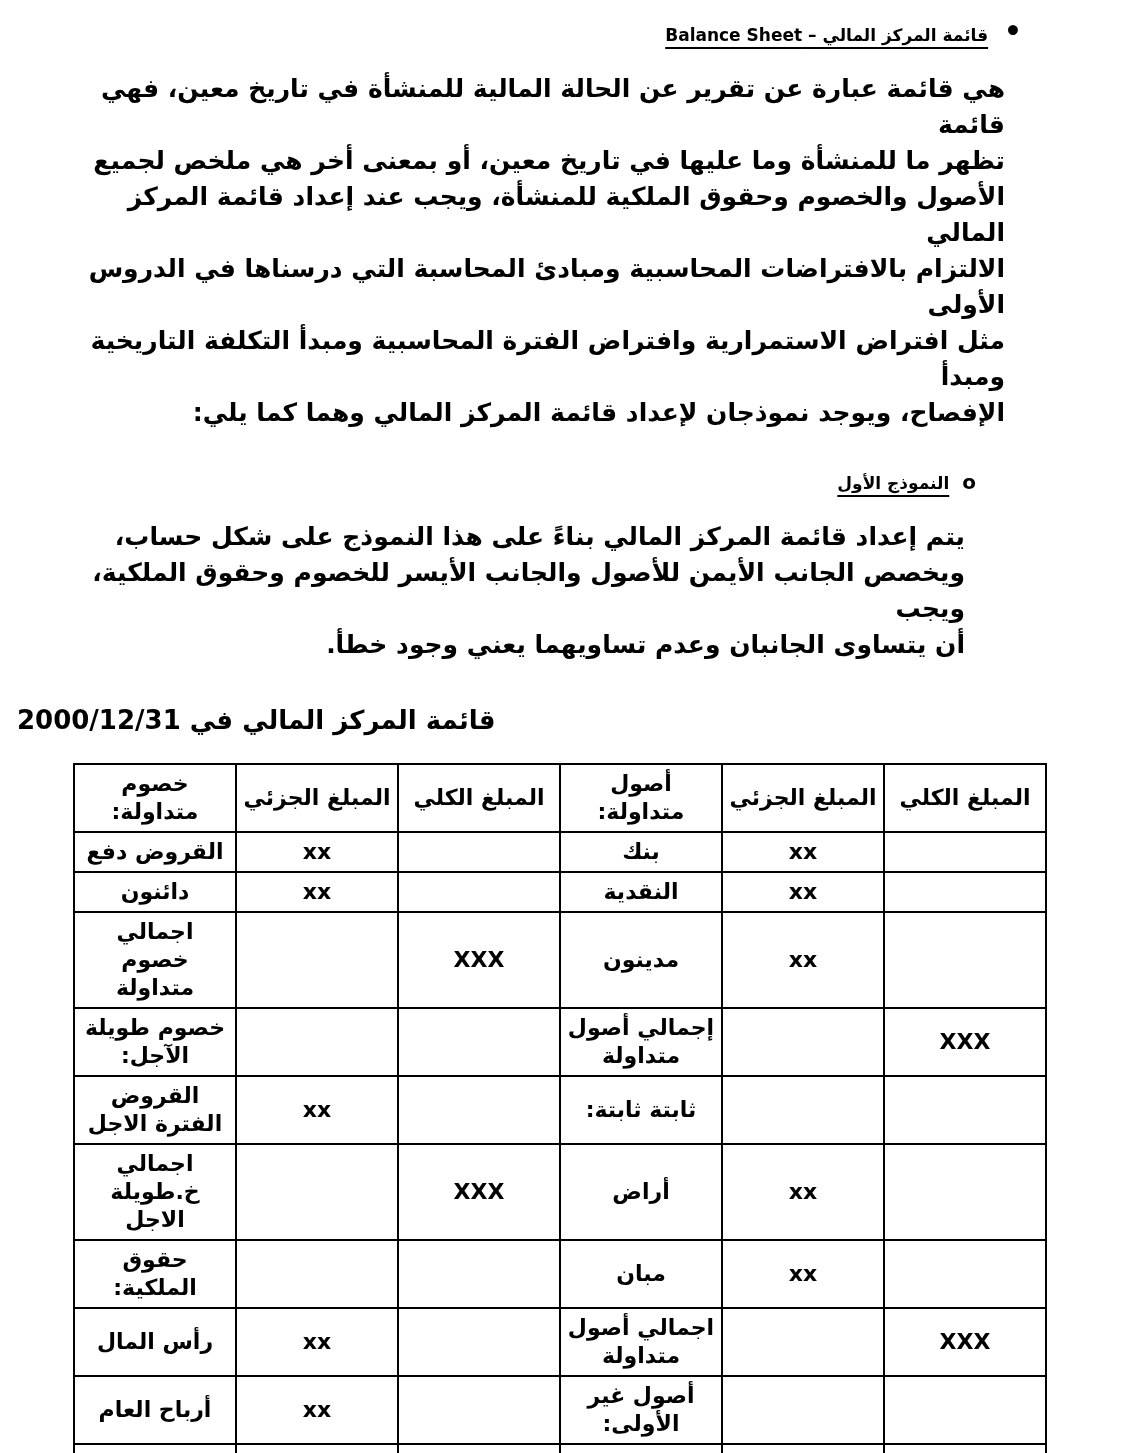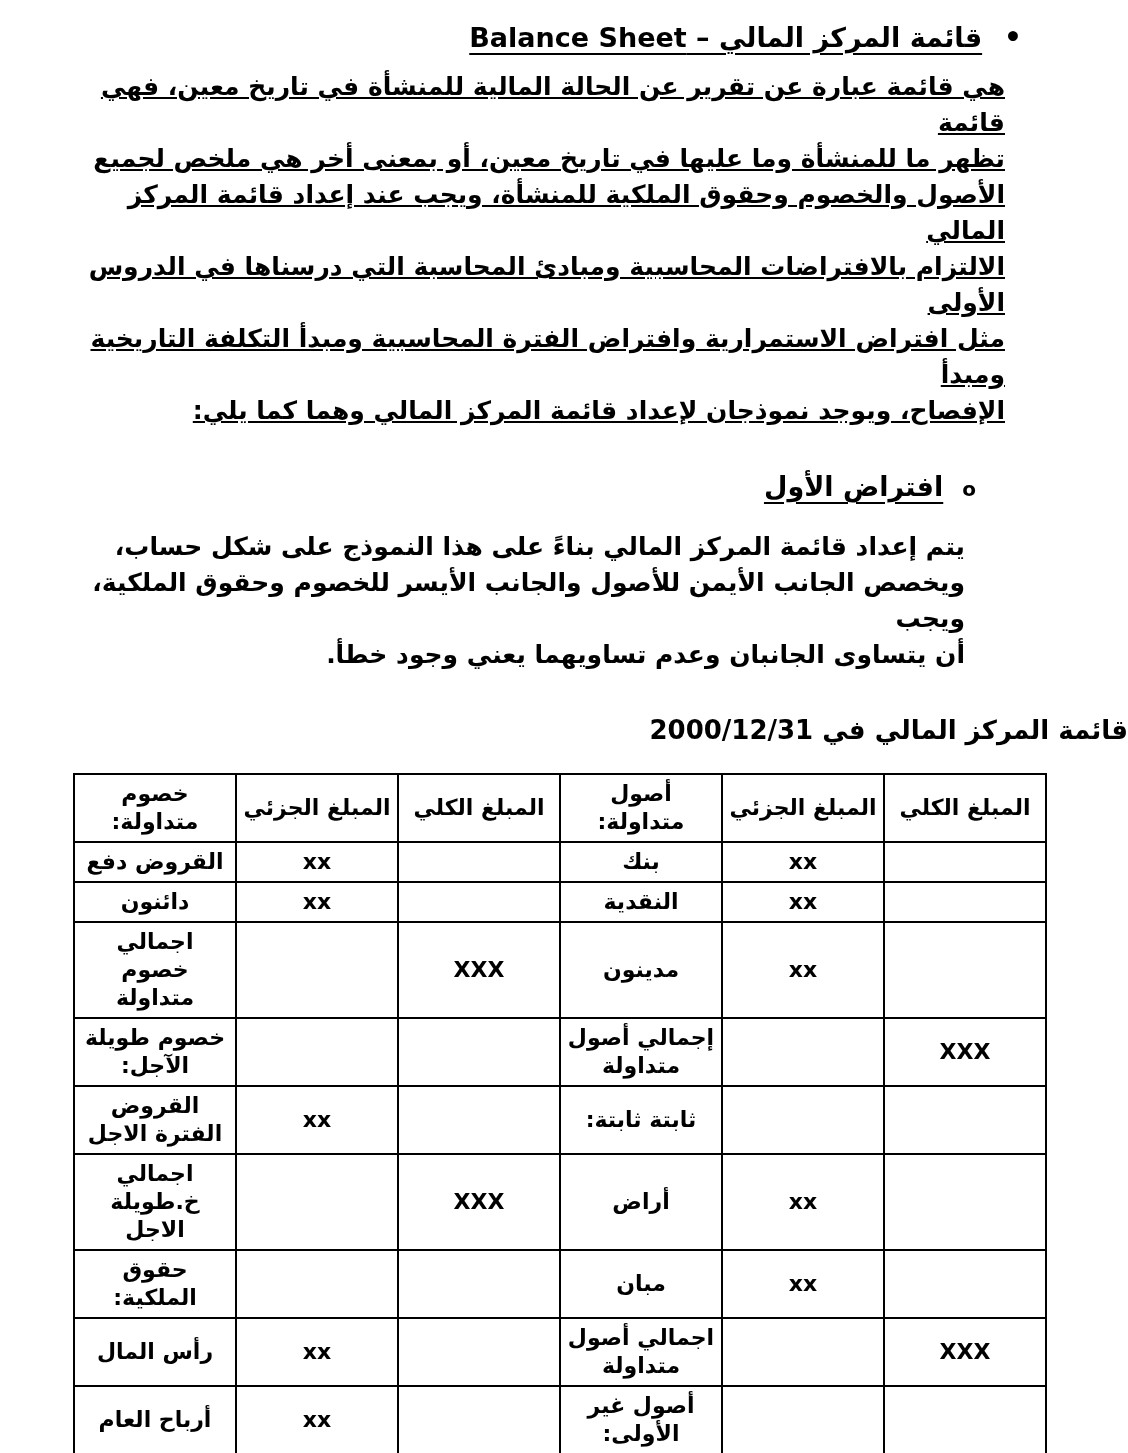--- a/index.html
+++ b/index.html
@@ -26,53 +26,53 @@
     align-items: baseline;
     gap: 16px;
     margin: 0 106px 4px 0;
   }
   .bullet1 {
     font-size: 28px;
     font-weight: bold;
     line-height: 40px;
   }
   .sec-title {
-    font-size: 27px;
+    font-size: 17px;
     font-weight: bold;
     line-height: 40px;
-    margin: 6px;
+    margin: 0;
     text-decoration: underline;
     text-underline-offset: 6px;
     text-decoration-thickness: 2px;
   }
   .para {
     font-size: 25px;
     font-weight: bold;
     line-height: 36px;
     text-align: right;
     white-space: pre-line;
   }
-  .para1 { margin: 5px 123px 0 80px; text-decoration: underline; }
+  .para1 { margin: 16px 123px 0 80px; }
   
   .sec2-head {
     display: flex;
     align-items: baseline;
     gap: 13px;
     margin: 32px 152px 2px 0;
   }
   .bullet2 {
     font-size: 20px;
     font-weight: bold;
     line-height: 38px;
   }
   .para2 { margin: 16px 163px 0 70px; }
   
   .table-title {
-    margin: 40px 0 0 10px;
-    text-align: right;
+    margin: 40px 0 0 17px;
+    text-align: left;
     font-size: 26px;
     font-weight: bold;
     line-height: 34px;
   }
   table.bs {
     border-collapse: collapse;
     table-layout: fixed;
     width: 974px;
     margin: 26px 81px 0 73px;
   }
@@ -101,21 +101,21 @@
 
   <p class="para para1">هي قائمة عبارة عن تقرير عن الحالة المالية للمنشأة في تاريخ معين، فهي قائمة
 تظهر ما للمنشأة وما عليها في تاريخ معين، أو بمعنى أخر هي ملخص لجميع
 الأصول والخصوم وحقوق الملكية للمنشأة، ويجب عند إعداد قائمة المركز المالي
 الالتزام بالافتراضات المحاسبية ومبادئ المحاسبة التي درسناها في الدروس الأولى
 مثل افتراض الاستمرارية وافتراض الفترة المحاسبية ومبدأ التكلفة التاريخية ومبدأ
 الإفصاح، ويوجد نموذجان لإعداد قائمة المركز المالي وهما كما يلي:</p>
 
   <div class="sec2-head">
     <span class="bullet2">o</span>
-    <h2 class="sec-title">افتراض الأول</h2>
+    <h2 class="sec-title">النموذج الأول</h2>
   </div>
 
   <p class="para para2">يتم إعداد قائمة المركز المالي بناءً على هذا النموذج على شكل حساب،
 ويخصص الجانب الأيمن للأصول والجانب الأيسر للخصوم وحقوق الملكية، ويجب
 أن يتساوى الجانبان وعدم تساويهما يعني وجود خطأ.</p>
 
   <div class="table-title">قائمة المركز المالي في 2000/12/31</div>
 
   <table class="bs">
     <colgroup>

